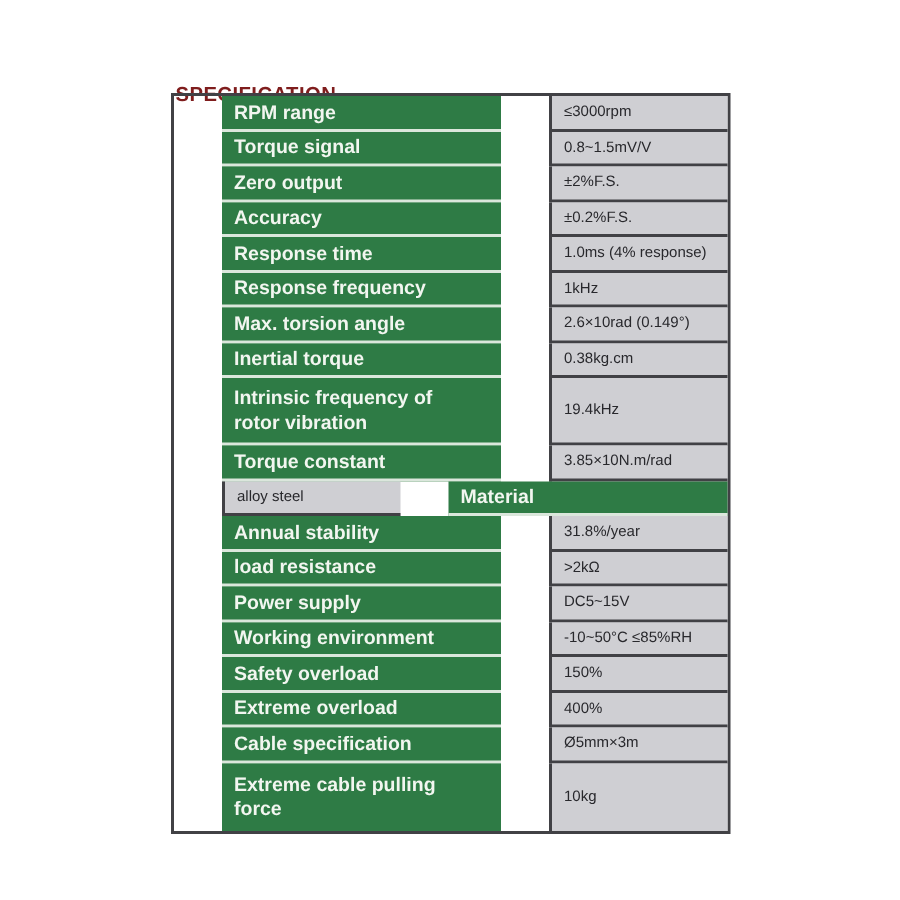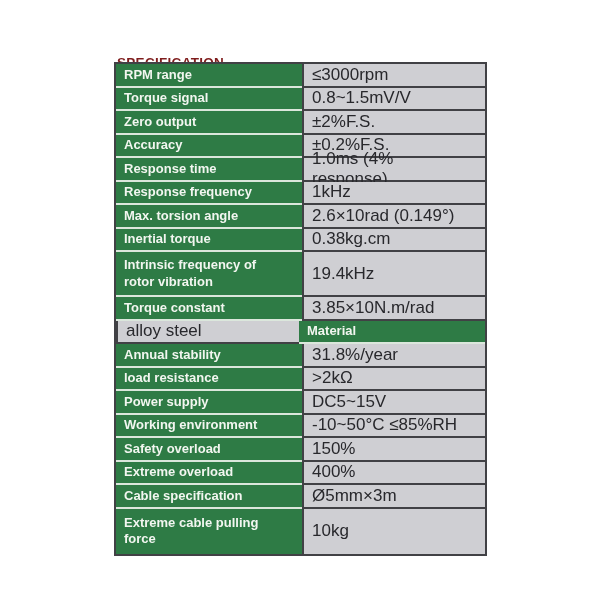--- a/index.html
+++ b/index.html
@@ -43,36 +43,37 @@
   }
   .row.tall {
     height: 45px;
   }
   .cell {
     display: flex;
     align-items: center;
     box-sizing: border-box;
     padding-left: 8px;
     padding-right: 12px;
+    margin-left: 32px;
   }
   .cell.label {
     width: 186px;
     flex: 0 0 186px;
     background: var(--label-bg);
     color: var(--label-text);
     font-weight: bold;
     font-size: 13px;
     line-height: 1.25;
     border-bottom: 2px solid var(--label-sep);
   }
   .cell.value {
     flex: 1;
     background: var(--value-bg);
     color: var(--value-text);
-    font-size: 17px;
+    font-size: 10px;
     border-left: 2px solid var(--grid-dark);
     border-bottom: 2px solid var(--grid-dark);
   }
   .row:last-child .cell.label,
   .row:last-child .cell.value {
     border-bottom: none;
   }
 </style>
 </head>
 <body style="background: rgb(255, 255, 255);">

